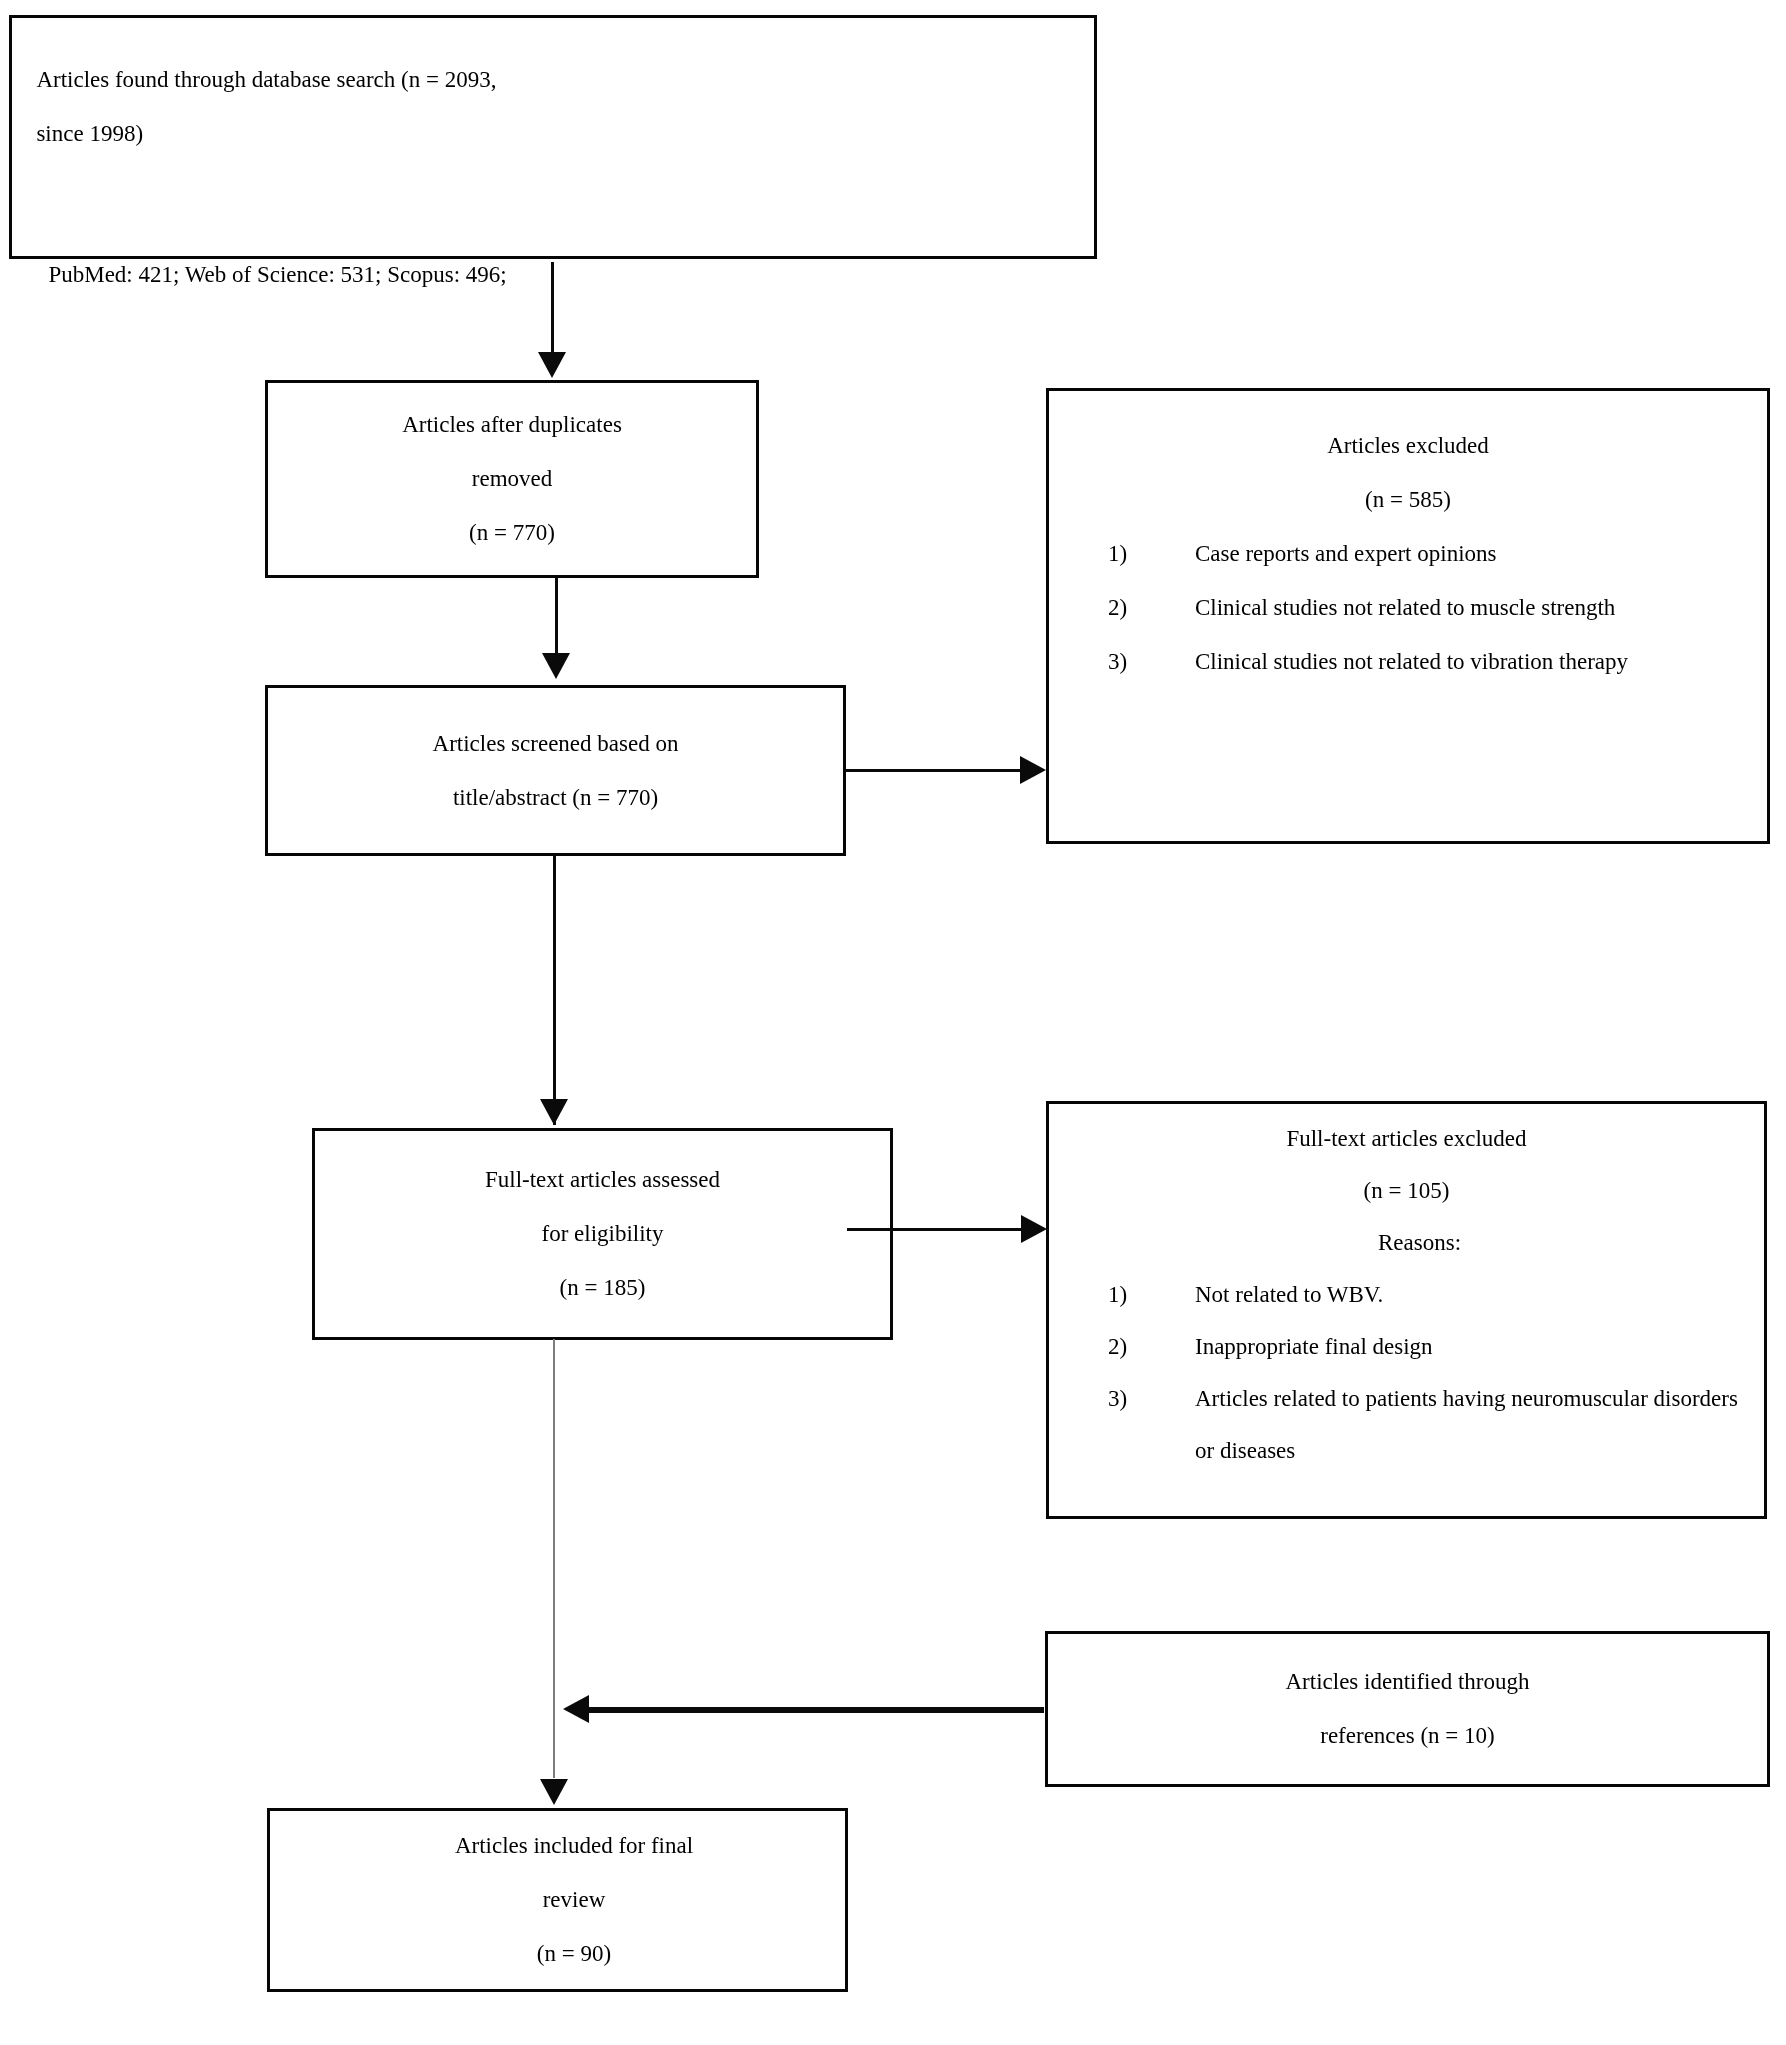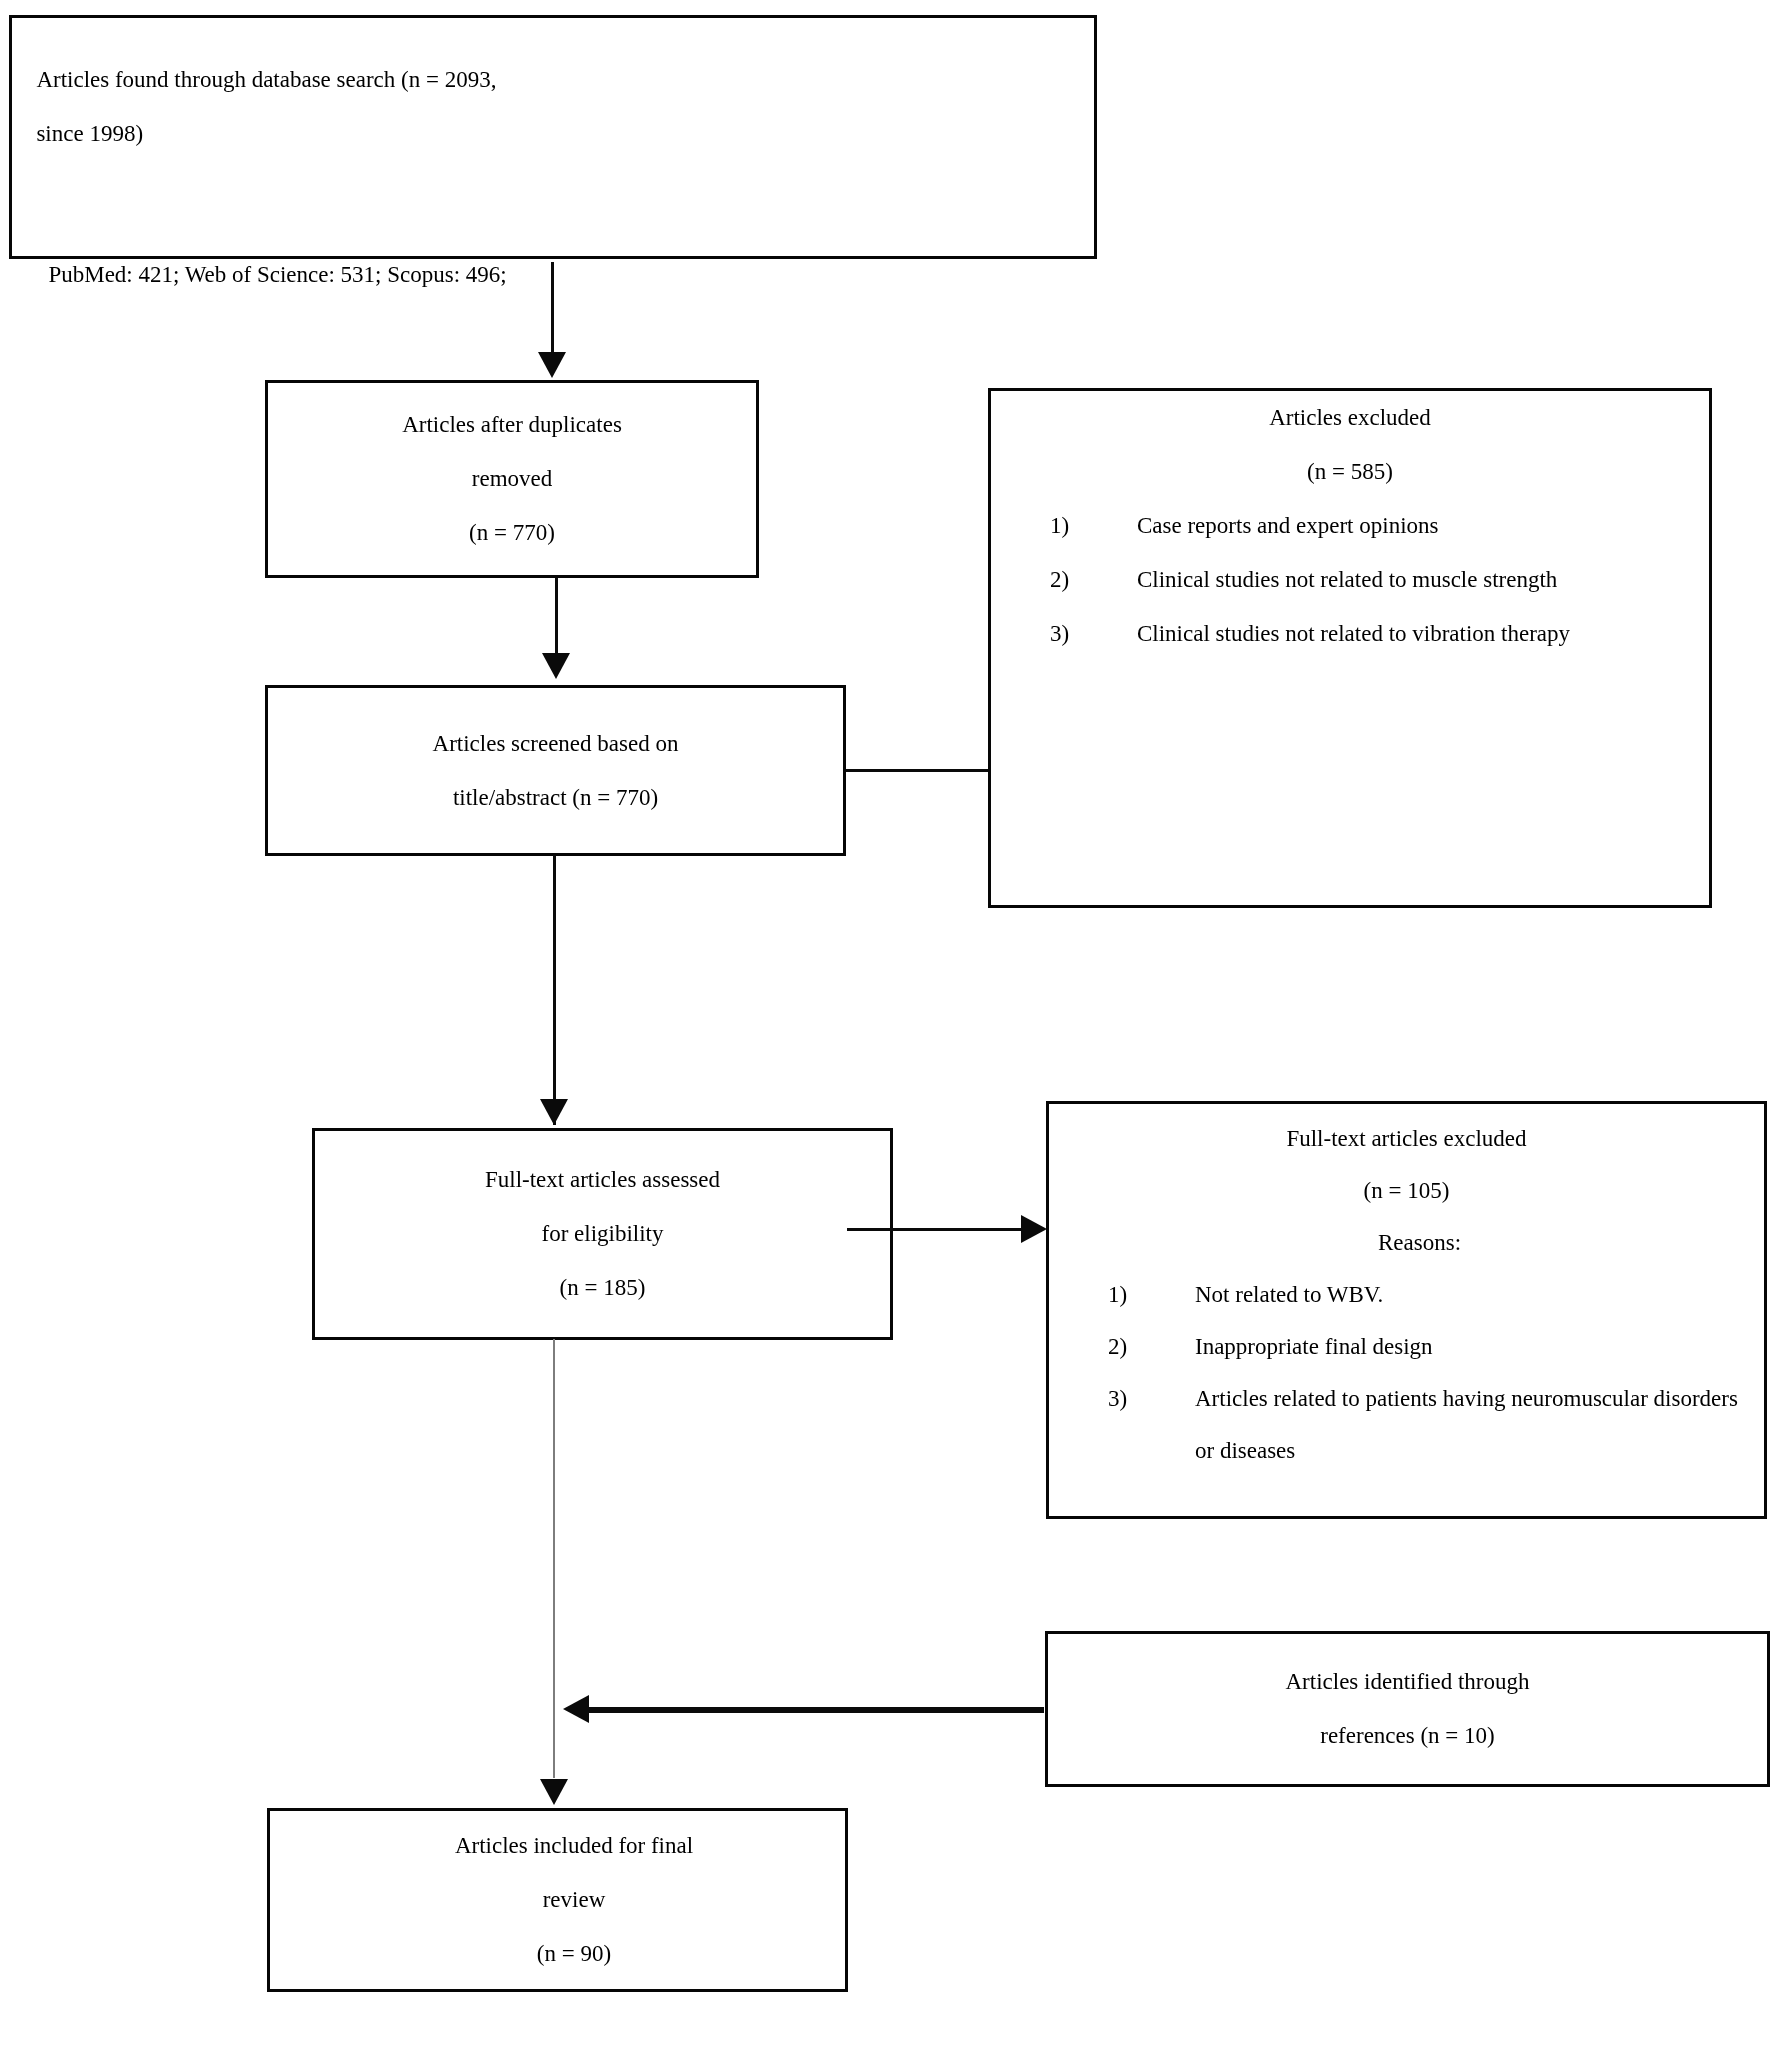--- a/index.html
+++ b/index.html
@@ -29,21 +29,21 @@
   .cline { white-space: nowrap; }
   
   #box-found { left: 8.8px; top: 14.6px; width: 1088px; height: 244px; padding: 35px 23.4px 0 24.6px; }
   #box-found .sources { margin-top: 87px; margin-left: 12px; }
   
   #box-duplicates { left: 265px; top: 380px;  width: 494px; height: 198px; }
   #box-screened   { left: 265px; top: 685px; width: 581px; height: 171px; }
   #box-fulltext   { left: 267px; top: 1128px; width: 581px; height: 212px; margin-left: 45px; }
   #box-included   { left: 267px; top: 1808px; width: 581px; height: 184px; padding-left: 33px; }
   
-  #box-excluded1  { left: 988px; top: 388px;  width: 724px; height: 520px; }
+  #box-excluded1  { left: 1046px; top: 388px;  width: 724px; height: 456px; padding-top: 28px; }
   #box-excluded2  { left: 1046px; top: 1101px; width: 721px; height: 418px; padding-top: 9px; line-height: 52px; }
   #box-references { left: 1045px; top: 1631px; width: 725px; height: 156px; }
   .box-title, .box-count { text-align: center; }
   .reasons-label { margin-left: 26px; text-align: center; }
   .num-list { margin: 0; }
   .num-item {
     display: grid;
     grid-template-columns: 87px 1fr;
     margin-left: 59px;
     margin-right: 17.6px;

